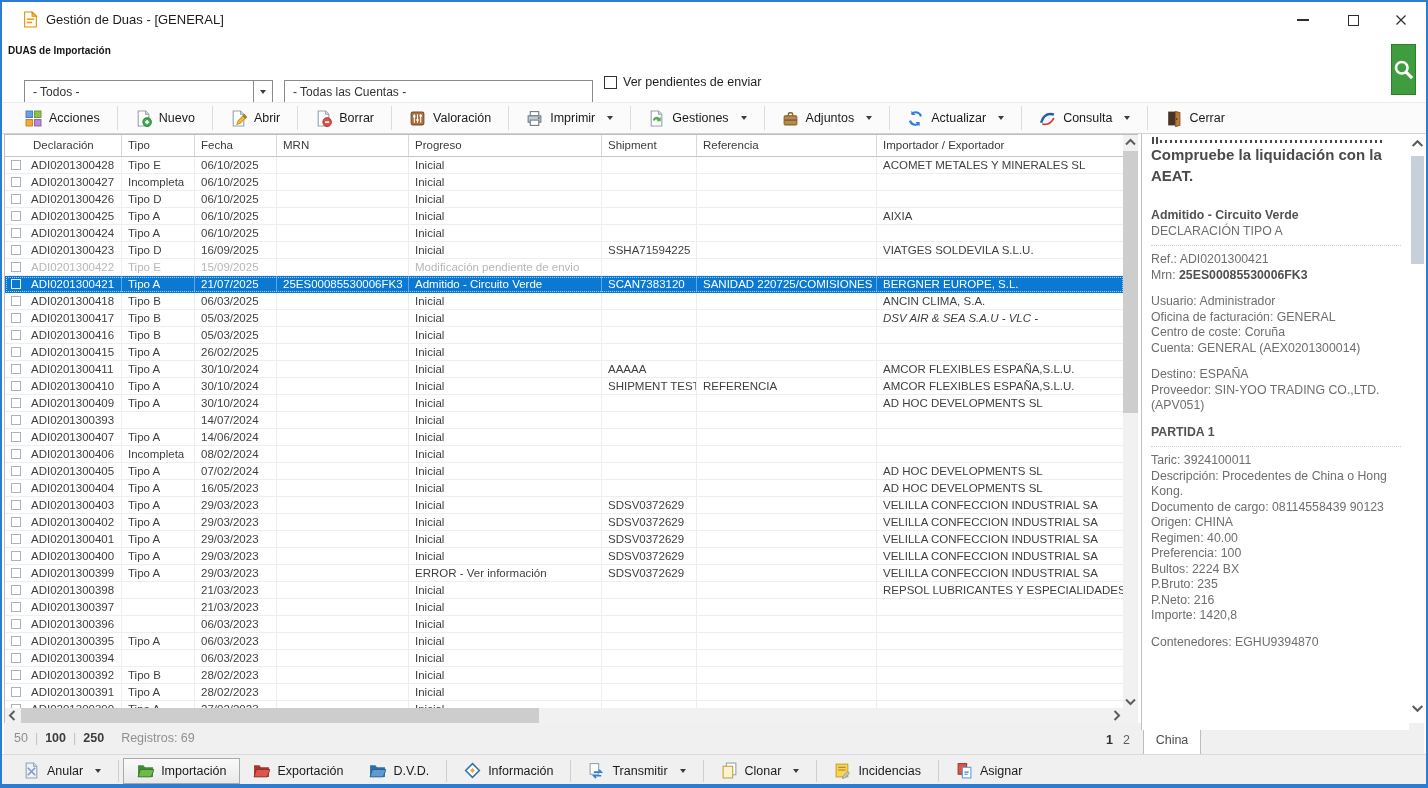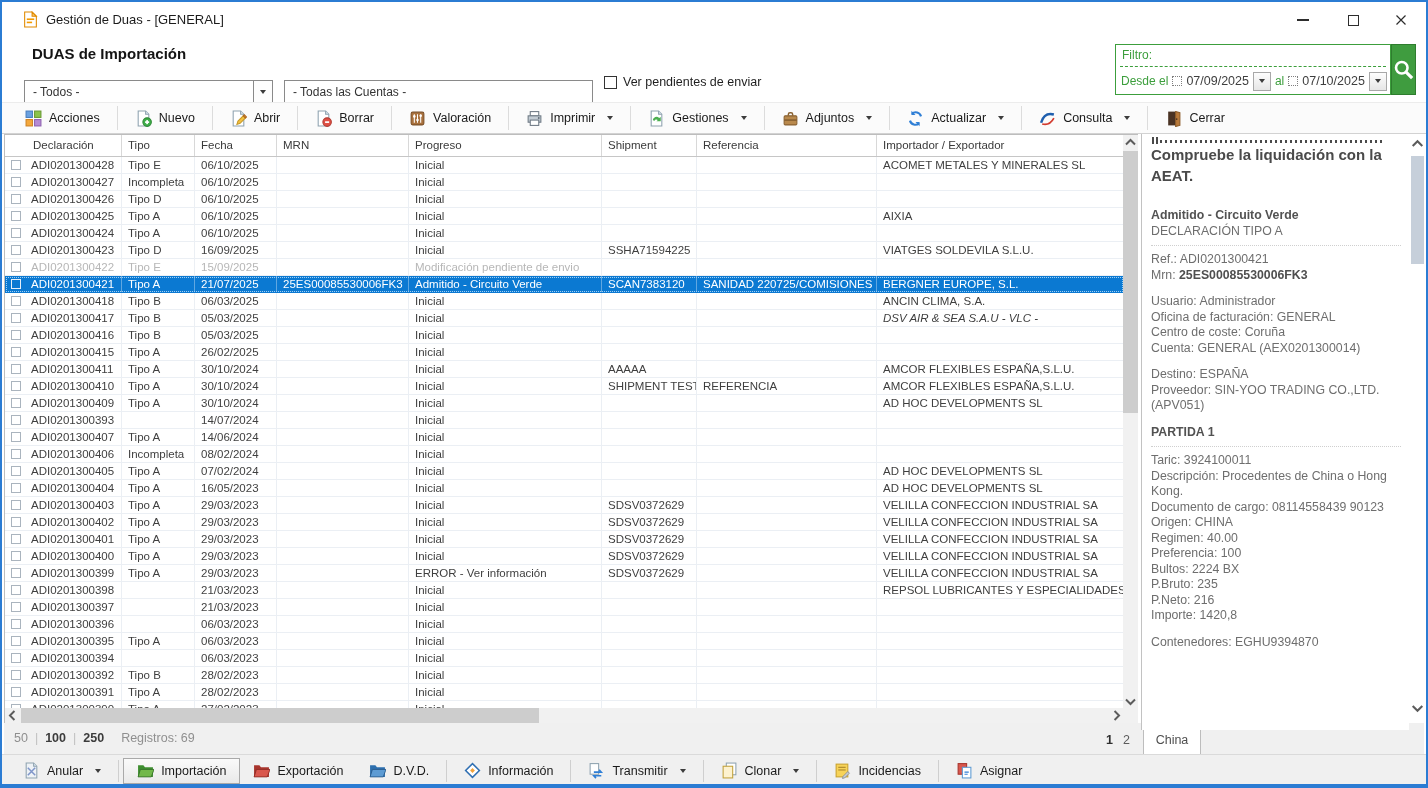--- a/index.html
+++ b/index.html
@@ -12,21 +12,21 @@
   .app-icon svg{width:100%;height:100%;}
   .window-title{position:absolute;left:44px;top:10px;font-size:13px;color:#1c1c1c;white-space:nowrap;}
   .ctrl{position:absolute;top:6px;width:38px;height:24px;display:flex;align-items:center;justify-content:center;}
   .ctrl.min{right:104px}.ctrl.max{right:54px}.ctrl.close{right:6px}
   .gmin{width:12px;height:2px;background:#2d2d2d;}
   .gmax{width:11px;height:11px;border:1.4px solid #2d2d2d;box-sizing:border-box;}
   .gclose{width:12px;height:12px;}
 
   
   .header{position:absolute;top:36px;left:0;right:0;height:64px;background:#fff;}
-  .page-title{position:absolute;left:30px;top:7px;font-size:15px;font-weight:bold;color:#141414;}
+  .page-title{position:absolute;left:6px;top:7px;font-size:10px;font-weight:bold;color:#141414;}
   .combo{position:absolute;top:42px;height:23px;border:1px solid #8a8a8a;background:#fff;box-sizing:border-box;font-size:12px;color:#333;}
   .combo .val{position:absolute;left:8px;top:4px;white-space:nowrap;}
   .combo1{left:22px;width:249px;}
   .arrowbox{position:absolute;right:0;top:0;width:19px;height:100%;border-left:1px solid #8a8a8a;background:#fdfdfd;display:flex;align-items:center;justify-content:center;box-sizing:border-box;}
   .combo2{left:282px;width:309px;}
   .caret{width:0;height:0;border-left:3.5px solid transparent;border-right:3.5px solid transparent;border-top:4px solid #3c3c3c;display:inline-block;}
   .pending{position:absolute;left:602px;top:37px;display:flex;align-items:center;gap:6px;font-size:12.5px;color:#1f1f1f;}
   .pbox{width:13px;height:13px;border:1px solid #333;background:#fff;box-sizing:border-box;}
 
   
@@ -150,38 +150,20 @@
       <span class="arrowbox">
           <span class="caret"></span>
         </span>
     </div>
     <div class="combo combo2">
       <span class="val">- Todas las Cuentas -</span>
     </div>
     <div class="pending">
       <span class="pbox"></span>
       <span>Ver pendientes de enviar</span>
-    </div>
-    <div class="filter-box">
-      <span class="filtro-label">Filtro:</span>
-      <div class="filter-dash"></div>
-      <div class="date-row">
-        <span>Desde el</span>
-        <span class="dotchk"></span>
-        <span class="date-val">07/09/2025</span>
-        <span class="datecaret">
-            <span class="caret"></span>
-          </span>
-        <span>al</span>
-        <span class="dotchk"></span>
-        <span class="date-val">07/10/2025</span>
-        <span class="datecaret">
-            <span class="caret"></span>
-          </span>
-      </div>
     </div>
     <div class="search-btn">
       <span style="display:flex;">
           <svg viewBox="0 0 16 16" style="width: 100%; height: 100%; display: block;">
             <circle cx="6.8" cy="6.8" r="4" fill="none" stroke="#fff" stroke-width="1.8"></circle>
             <line x1="9.8" y1="9.8" x2="14" y2="14" stroke="#fff" stroke-width="2.2"></line>
           </svg>
         </span>
     </div>
   </div>

